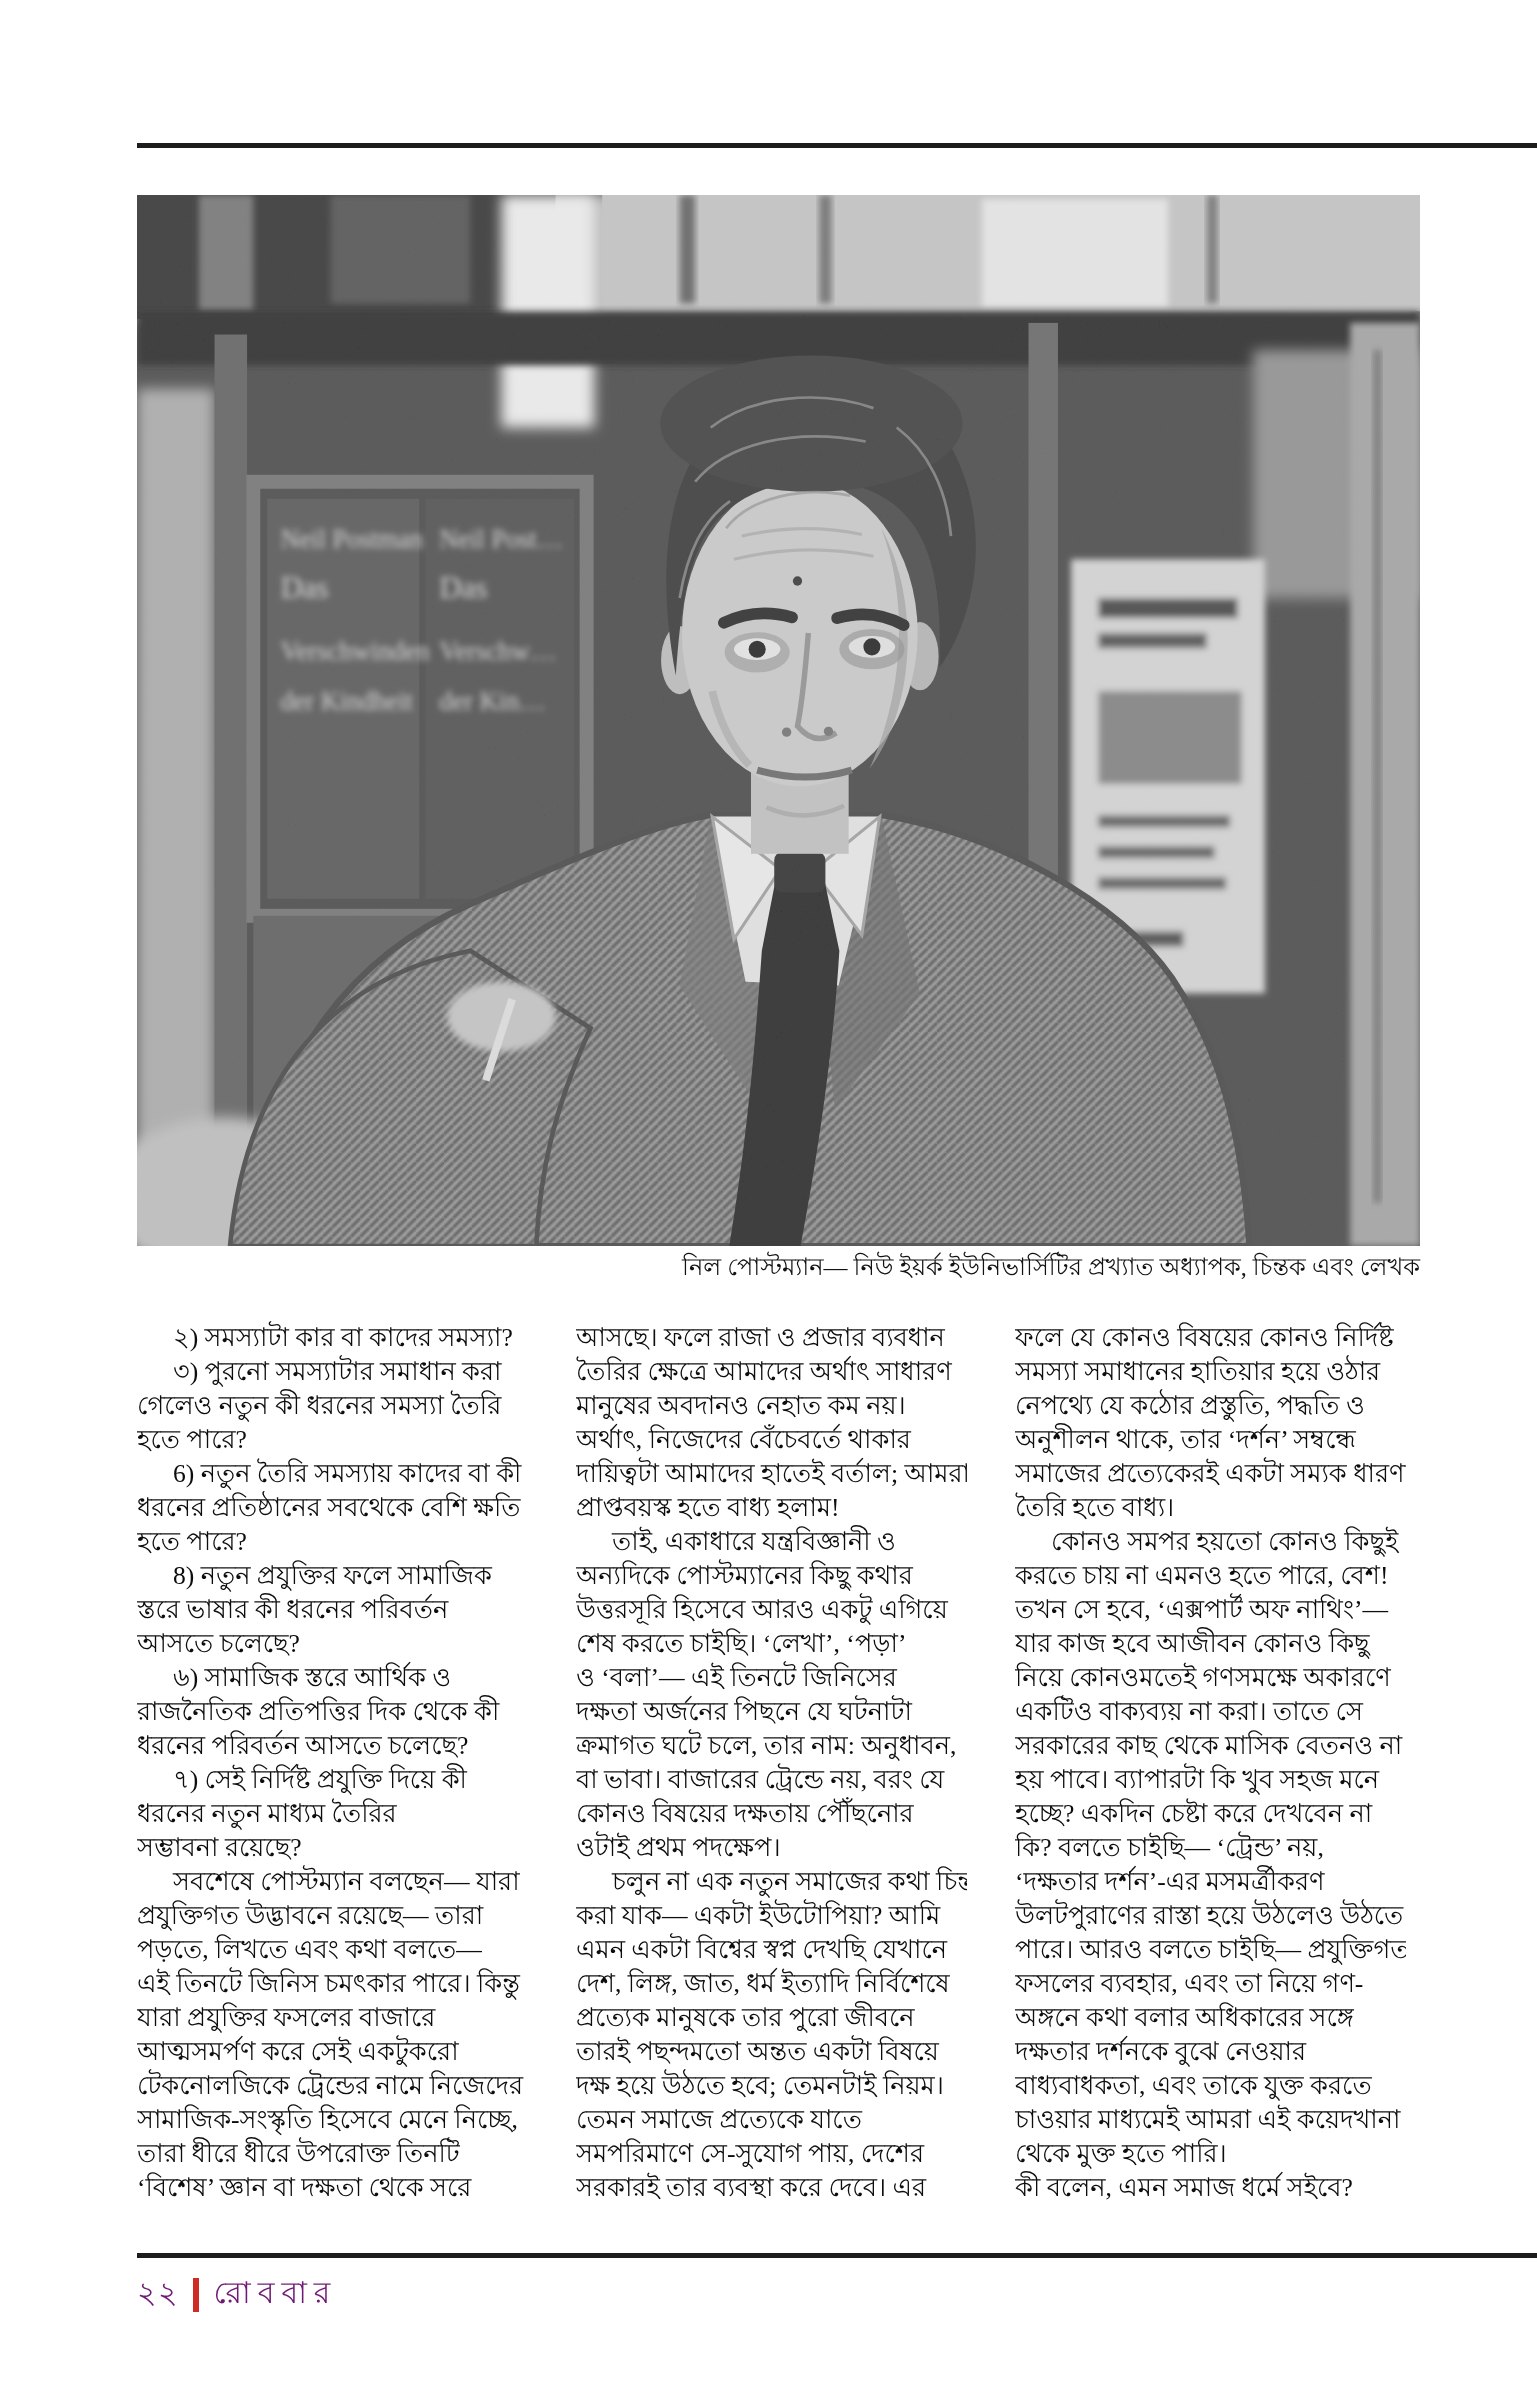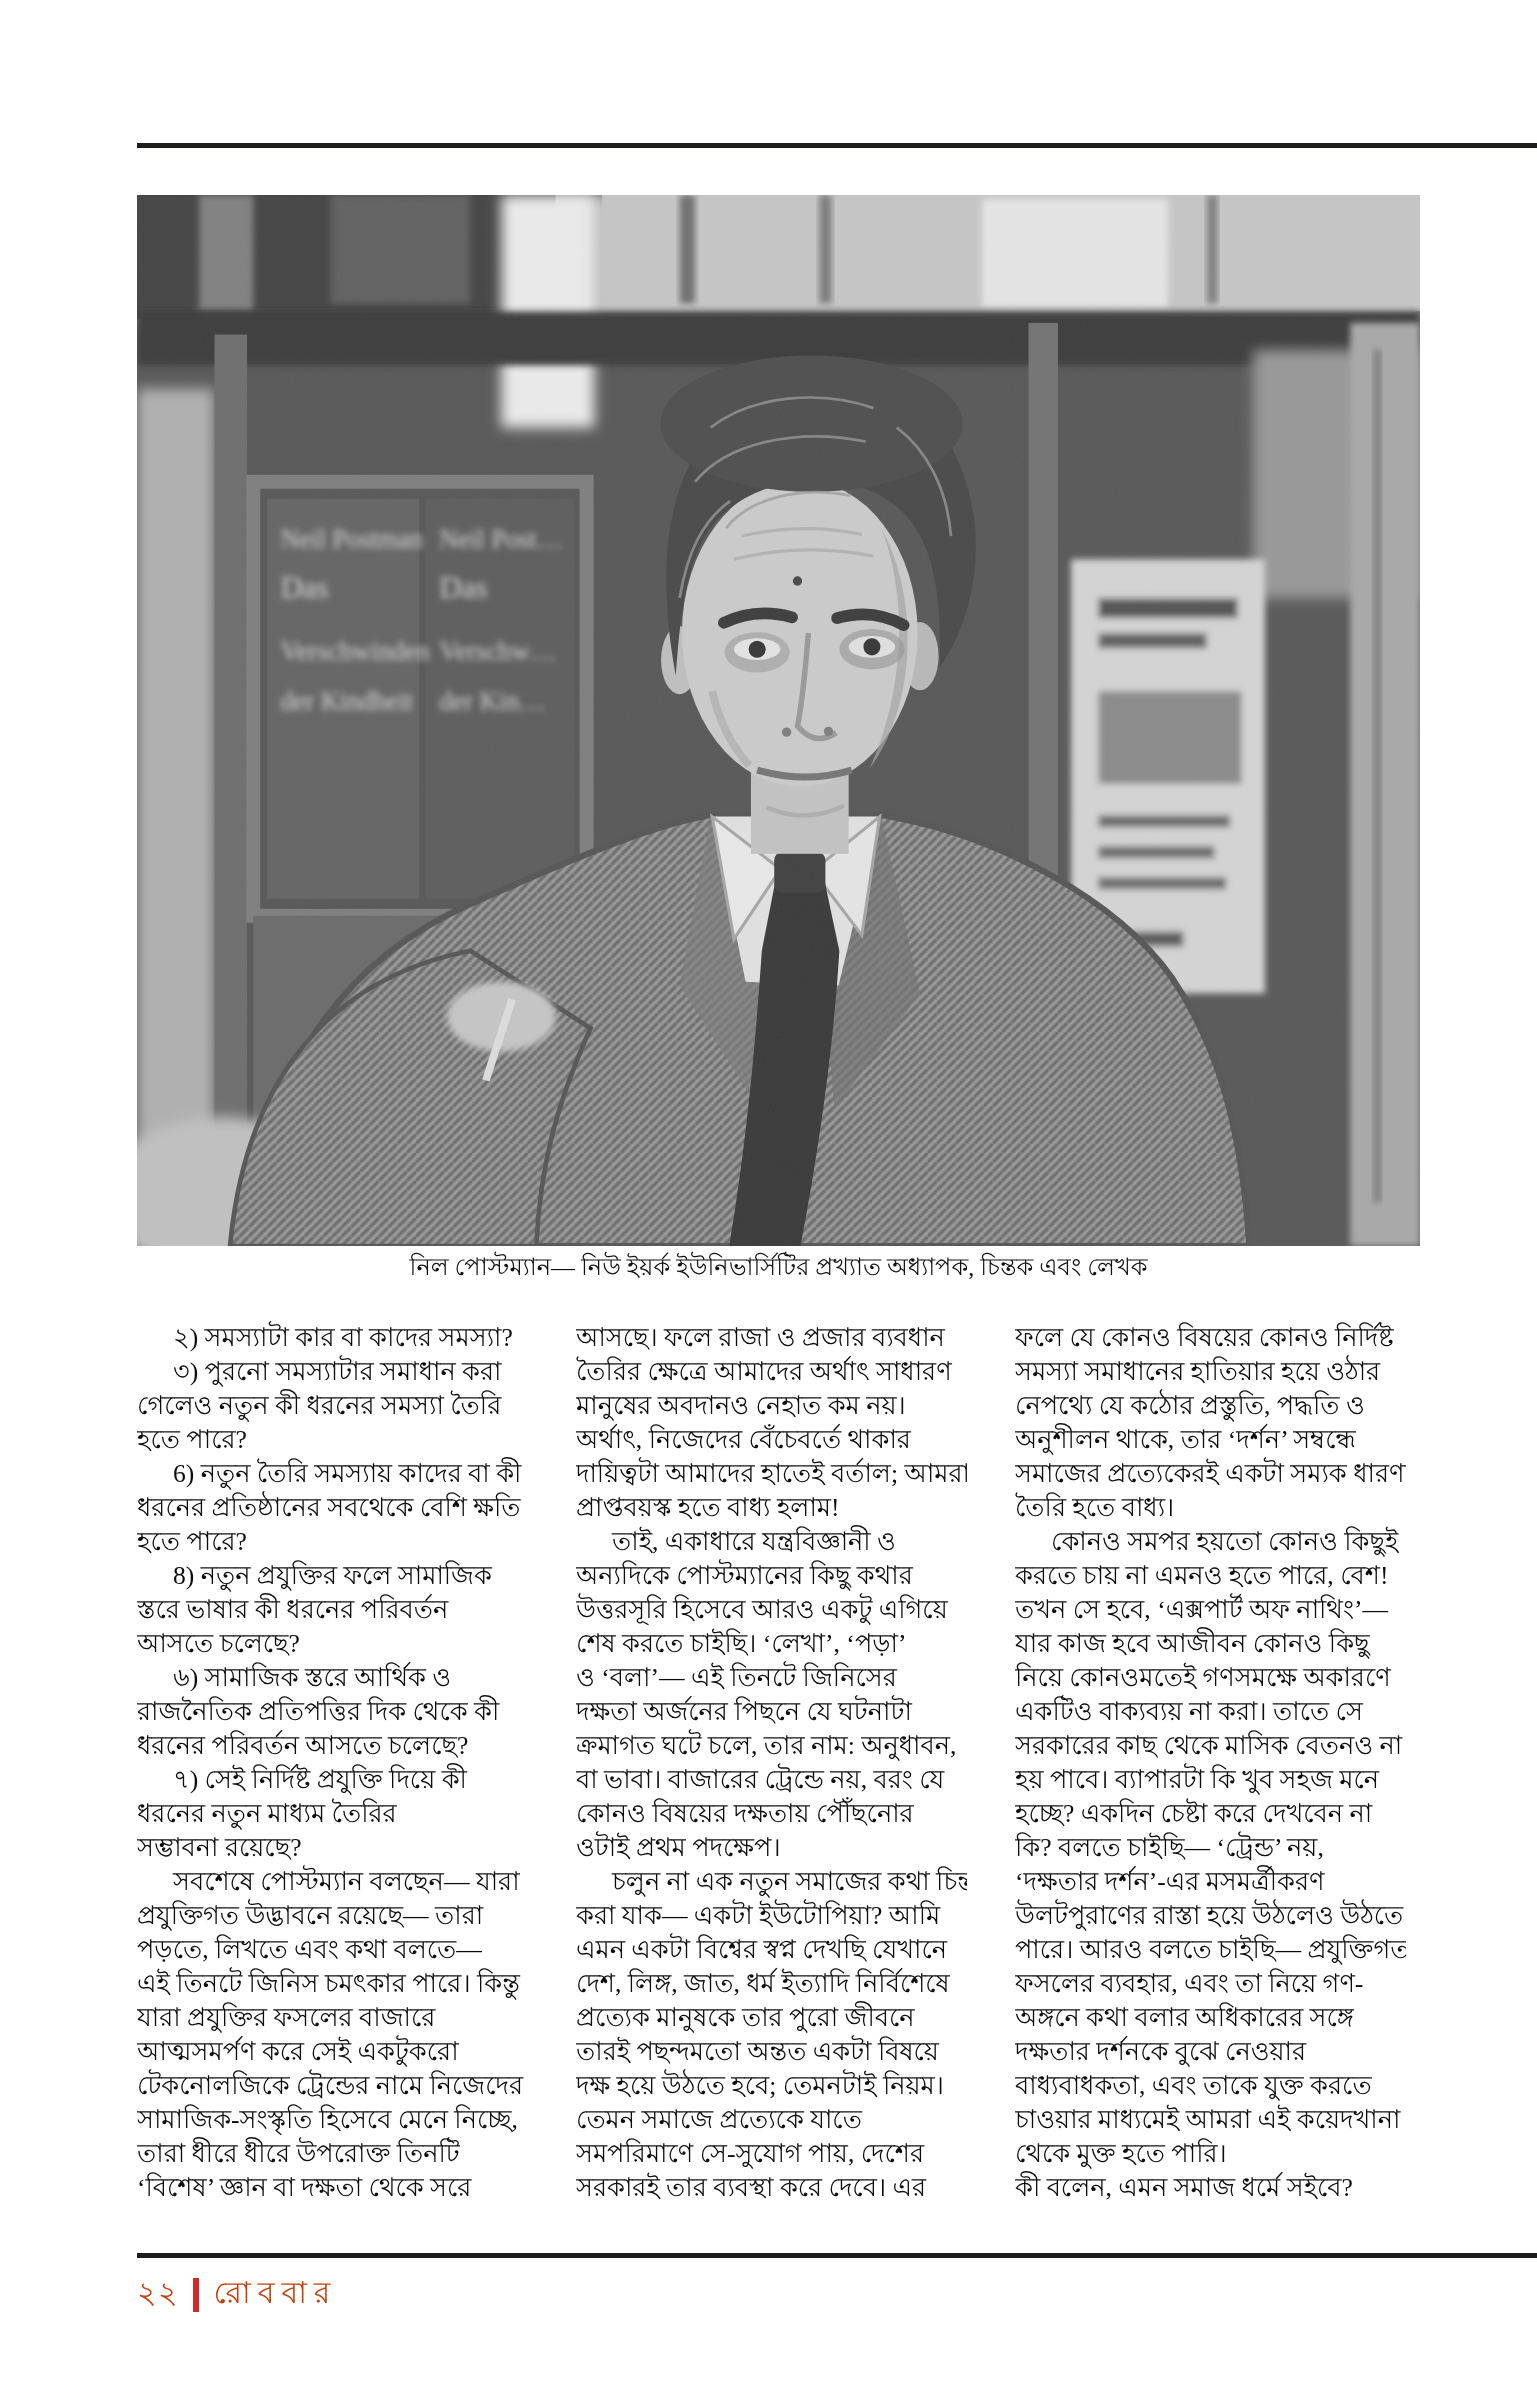--- a/index.html
+++ b/index.html
@@ -17,37 +17,37 @@
   }
   .rule.top{top:143px;}
   .rule.bottom{top:2253px;}
   .photo-frame{
     position:absolute;left:137px;top:195px;width:1283px;height:1051px;
     background:#3a3a3a;overflow:hidden;
   }
   .photo-frame svg{display:block;width:100%;height:100%;}
   .caption{
     position:absolute;left:137px;right:118px;top:1252px;
-    text-align:center;font-size:24px;line-height:31px;color:#121212;
+    text-align:right;font-size:24px;line-height:31px;color:#121212;
     white-space:nowrap;
   }
   .columns{
     position:absolute;left:137px;top:1321px;width:1283px;
     display:flex;gap:48px;
   }
   .col{width:391px;overflow:hidden;}
   .line{
     height:34px;line-height:34px;font-size:25.6px;
     white-space:nowrap;color:#0d0d0d;
   }
   .line.indent{padding-left:36px;}
   .footer{
     position:absolute;left:137px;top:2269px;
     display:flex;align-items:center;gap:14px;
-    font-size:30px;color:#c2410c;
+    font-size:30px;color:#701a75;
   }
   .footer .pageno{letter-spacing:1.6px;}
   .footer .sep{width:6.2px;height:34px;background:#cf2b24;}
   .footer .mag{letter-spacing:7px;font-family:Liberation Serif, serif;}
 </style>
 </head>
 <body>
 
 <div class="page">
 

